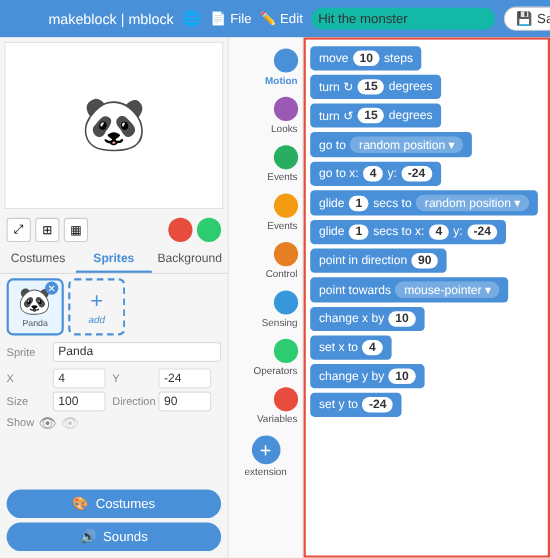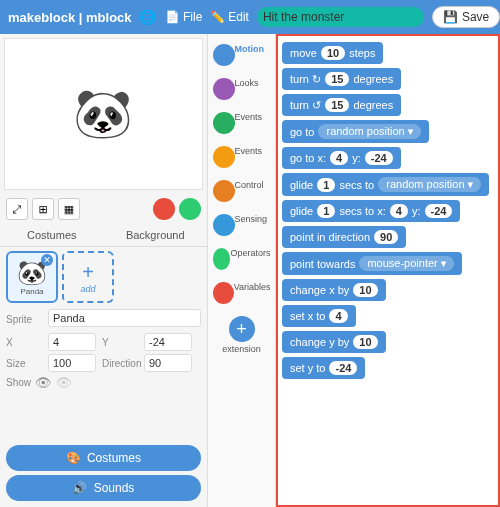--- a/index.html
+++ b/index.html
@@ -3,21 +3,21 @@
   <meta charset="utf-8">
   <style>
     * { box-sizing: border-box; margin: 0; padding: 0; font-family: Arial, sans-serif; }
     body { width: 500px; height: 507px; overflow: hidden; background: #f0f0f0; }
 
     
     .header {
       display: flex; align-items: center; background: #4a90d9; height: 34px;
       padding: 0 8px; gap: 8px;
     }
-    .header-logo { color: #fff; font-weight: bold; font-size: 13px; white-space: nowrap; }
+    .header-logo { color: #fff; font-weight: normal; font-size: 13px; white-space: nowrap; margin-left: 36px; }
     .header-globe { color: #fff; font-size: 14px; cursor: pointer; }
     .header-btn {
       background: none; border: none; color: #fff; font-size: 12px; cursor: pointer;
       display: flex; align-items: center; gap: 3px;
     }
     .header-title-input {
       flex: 1; text-align: left; background: #14b8a6; border: none; border-radius: 12px;
       padding: 3px 6px; font-size: 12px; color: #333; outline: none;
     }
     .header-save {
@@ -110,21 +110,21 @@
       align-items: center; justify-content: center; gap: 6px; width: 100%;
     }
 
     
     .category-panel {
       width: 68px; background: #f9f9f9; border-right: 1px solid #ddd;
       display: flex; flex-direction: column; align-items: center;
       padding: 6px 0; gap: 2px; overflow-y: auto;
     }
     .cat-item {
-      display: flex; align-items: flex-start;
+      display: flex; flex-direction: column; align-items: flex-end;
       cursor: pointer; padding: 4px 2px; border-radius: 6px; width: 62px;
     }
     .cat-dot {
       width: 22px; height: 22px; border-radius: 50%; margin-bottom: 2px;
     }
     .cat-label { font-size: 9px; color: #555; text-align: center; }
     .cat-item.active .cat-label { color: #4a90d9; font-weight: bold; }
     .cat-add {
       width: 26px; height: 26px; border-radius: 50%; background: #4a90d9;
       color: #fff; font-size: 18px; display: flex; align-items: center;
@@ -185,20 +185,21 @@
       <button class="stage-ctrl-btn">⤢</button>
       <button class="stage-ctrl-btn">⊞</button>
       <button class="stage-ctrl-btn">▦</button>
       <div class="stage-ctrl-spacer"></div>
       <button class="stage-ctrl-red"></button>
       <button class="stage-ctrl-green"></button>
     </div>
 
     <div class="tabs-row">
       <div class="tab">Costumes</div>
+      <div class="tab active">Sprites</div>
       <div class="tab">Background</div>
     </div>
 
     <div class="sprite-panel">
       <div class="sprite-list">
         <div class="sprite-item">
           <div class="close-x">✕</div>
           <span class="sprite-icon">🐼</span>
           <span class="sprite-name-label">Panda</span>
         </div>

